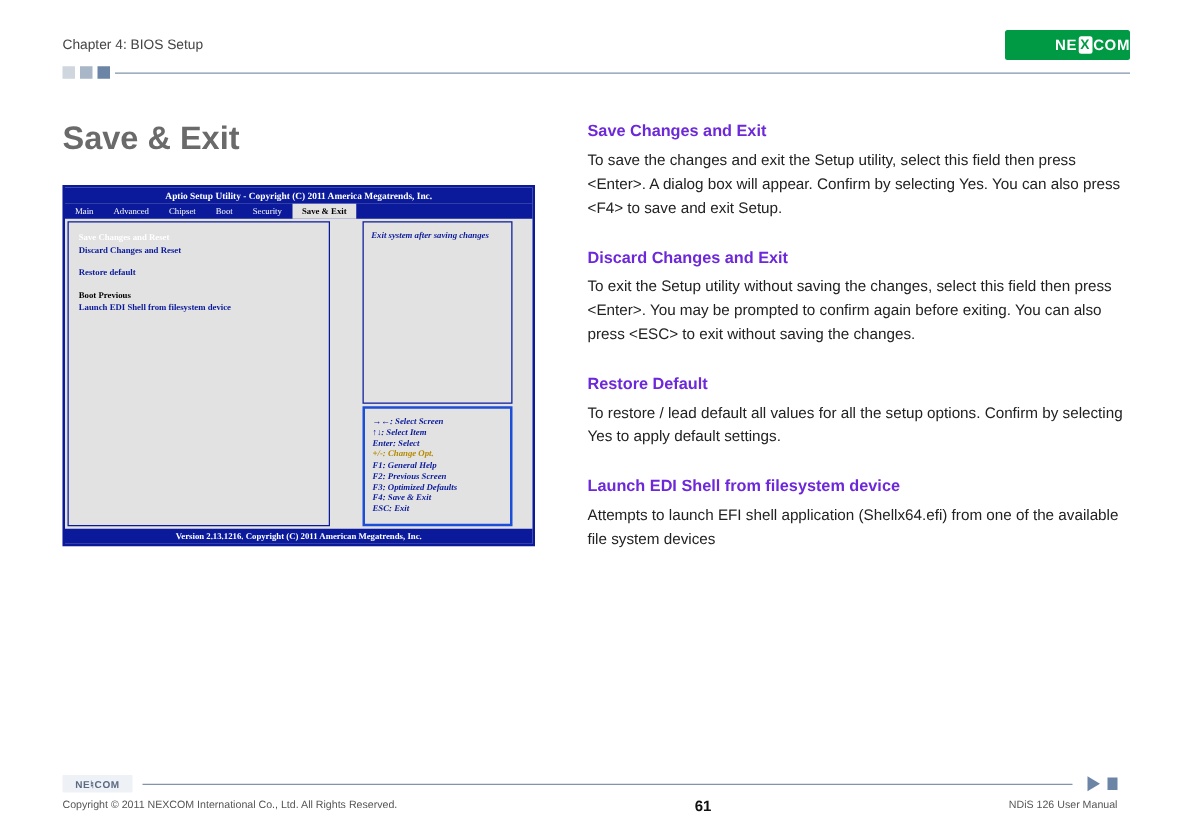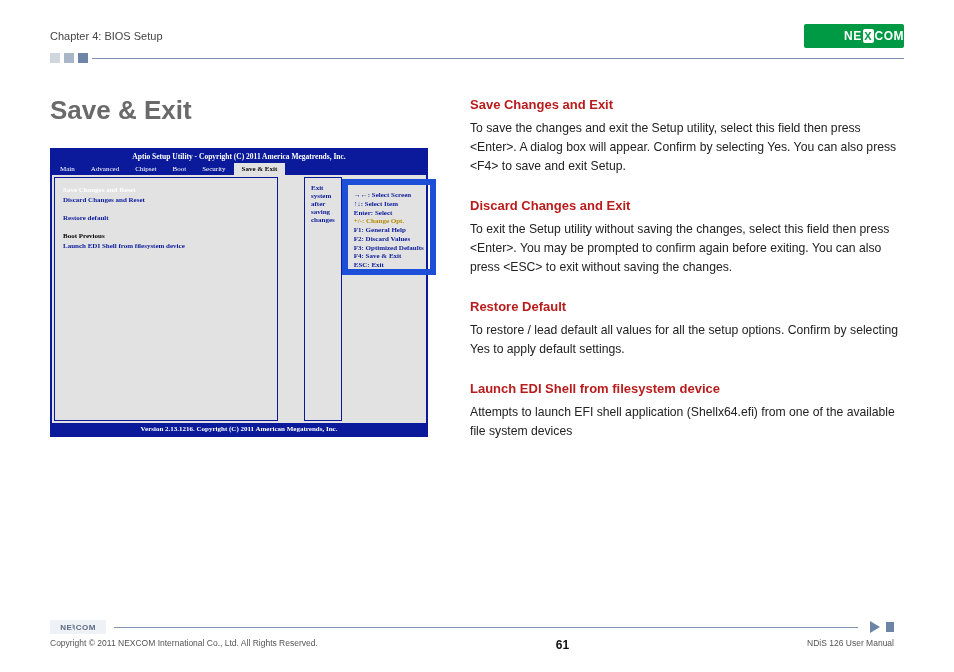--- a/index.html
+++ b/index.html
@@ -26,31 +26,31 @@
   h1 { font-size: 26px; color: #6a6a6a; font-weight: 600; margin-bottom: 22px; }
 
   
   .bios { border: 2px solid #0a1a9a; width: 378px; background: #e2e2e2; font-size: 7px; font-family: 'Times New Roman', serif; }
   .bios-title { background: #0a1a9a; color: #fff; text-align: center; padding: 2px 0; font-weight: bold; font-size: 7.5px; }
   .bios-tabs { display: flex; background: #0a1a9a; color: #fff; font-size: 7px; }
   .bios-tab { padding: 2px 8px; border-right: 0; }
   .bios-tab.active { background: #e2e2e2; color: #000; font-weight: bold; }
   .bios-body { display: flex; height: 248px; gap: 24px; }
   .bios-left { flex: 1; border: 1px solid #0a1a9a; margin: 2px; padding: 8px 8px; }
-  .bios-right { width: 120px; margin: 2px 2px 2px 0; display: flex; flex-direction: row; }
+  .bios-right { width: 120px; margin: 2px 16px 2px 0; display: flex; flex-direction: column; font-style: italic; }
   .bios-right-top { flex: 1; border: 1px solid #0a1a9a; padding: 6px; color: #0a1a9a; font-weight: bold; }
-  .bios-right-bot { height: 96px; border: 6px solid #1d4ed8; margin-top: 2px; padding: 6px; color: #0a1a9a; font-weight: bold; line-height: 1.25; }
+  .bios-right-bot { height: 96px; border: 2px solid #1d4ed8; margin-top: 2px; padding: 6px; color: #0a1a9a; font-weight: bold; line-height: 1.25; }
   .bios-left .itm { color: #0a1a9a; font-weight: bold; margin-bottom: 2px; }
   .bios-left .plain { color: #000; font-weight: bold; margin: 10px 0 2px 0; }
   .bios-foot { background: #0a1a9a; color: #fff; text-align: center; padding: 2px 0; font-size: 7px; font-weight: bold; }
   .help-line { white-space: nowrap; }
   .k-gold { color: #b58a00; }
 
   .sect { margin-bottom: 20px; }
-  .sect h3 { font-size: 13px; font-weight: 700; margin-bottom: 4px; color: #b91c1c; }
+  .sect h3 { font-size: 13px; font-weight: 700; margin-bottom: 4px; color: #6d28d9; }
 
   
   .ftr { position: absolute; left: 50px; right: 60px; bottom: 20px; }
   .ftr-bar { display: flex; align-items: center; gap: 8px; }
   .mini-logo { width: 56px; height: 14px; background: #eef1f5; border-radius: 1px; color: #5a6a82; font-size: 8px; font-weight: bold; display: flex; align-items: center; justify-content: center; letter-spacing: .5px; }
   .ftr-line { flex: 1; height: 1px; background: #8294ad; }
   .tri { width: 0; height: 0; border-top: 6px solid transparent; border-bottom: 6px solid transparent; }
   .tri.r { border-left: 10px solid #6c85a6; margin-left: 4px; }
   .sqend { width: 8px; height: 10px; background: #6c85a6; margin-left: -2px; }
   .ftr-txt { display: flex; justify-content: space-between; font-size: 8.5px; color: #555; margin-top: 4px; }
@@ -99,21 +99,21 @@
             <div class="itm">Launch EDI Shell from filesystem device</div>
           </div>
           <div class="bios-right">
             <div class="bios-right-top">Exit system after saving changes</div>
             <div class="bios-right-bot">
               <div class="help-line">→←: Select Screen</div>
               <div class="help-line">↑↓: Select Item</div>
               <div class="help-line">Enter: Select</div>
               <div class="help-line k-gold">+/-: Change Opt.</div>
               <div class="help-line">F1: General Help</div>
-              <div class="help-line">F2: Discard Values</div>
+              <div class="help-line">F2: Previous Screen</div>
               <div class="help-line">F3: Optimized Defaults</div>
               <div class="help-line">F4: Save &amp; Exit</div>
               <div class="help-line">ESC: Exit</div>
             </div>
           </div>
         </div>
         <div class="bios-foot">Version 2.13.1216. Copyright (C) 2011 American Megatrends, Inc.</div>
       </div>
     </div>
 

